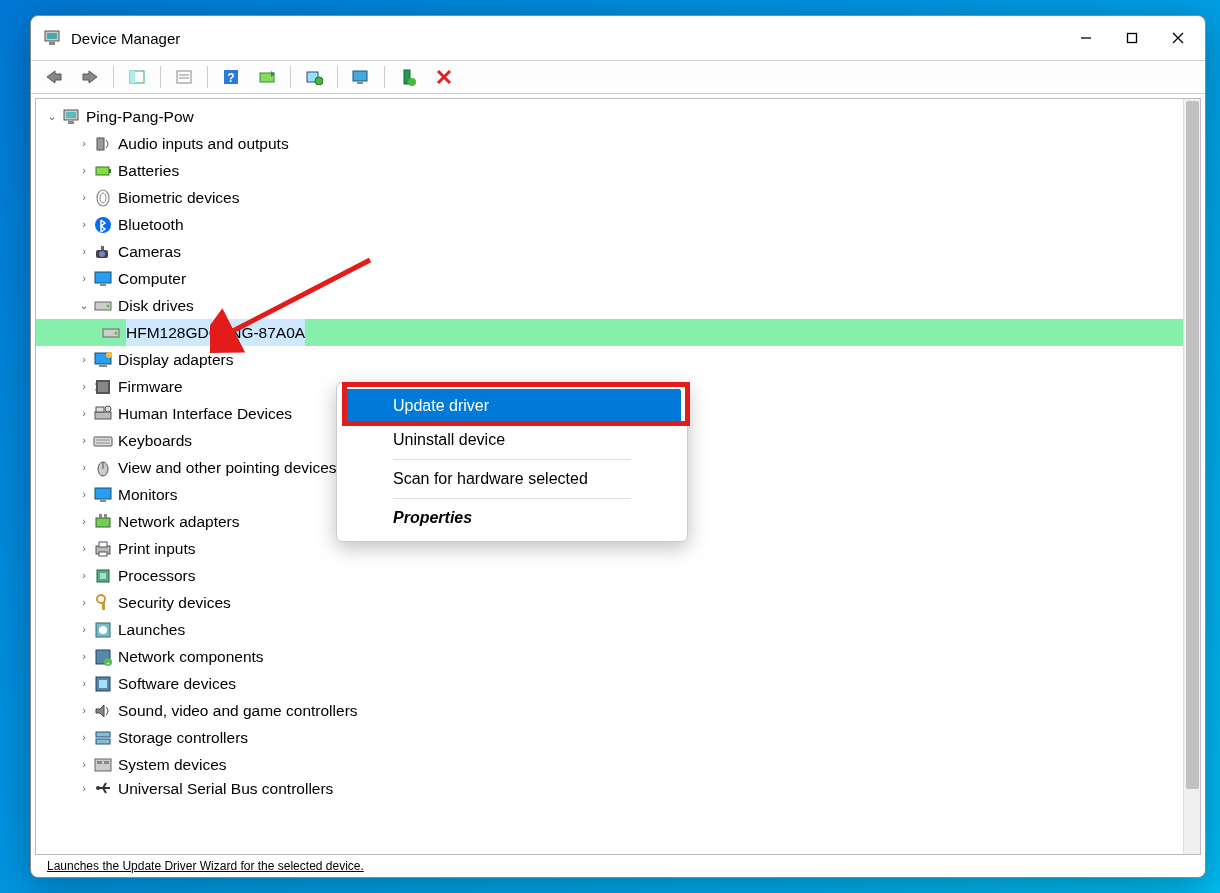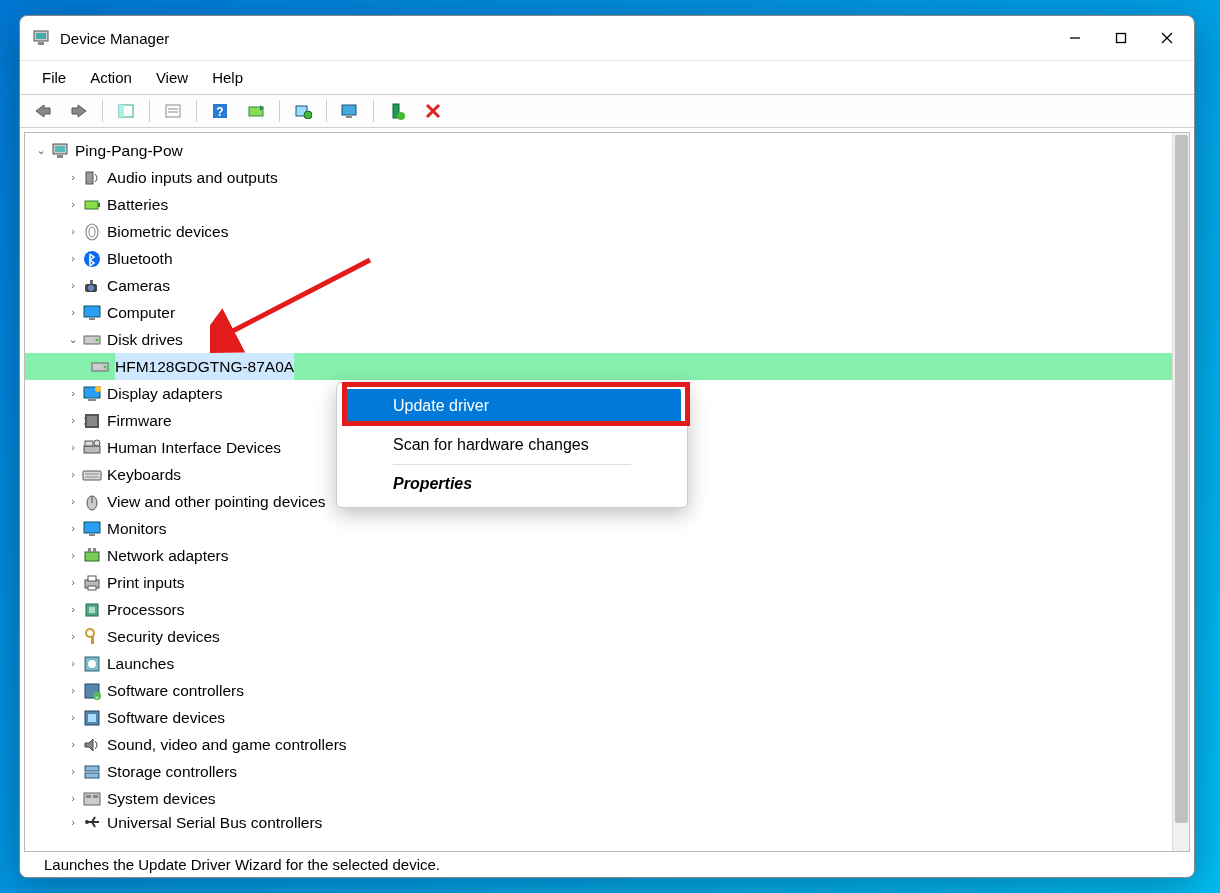--- a/index.html
+++ b/index.html
@@ -9,21 +9,21 @@
     background: linear-gradient(135deg, #0078d4 0%, #00bcf2 100%);
     font-family: "Segoe UI", Tahoma, sans-serif;
     font-size: 14px;
     color: #000;
     position: relative;
     overflow: hidden;
     padding: 20px;
   }
   .window {
     position: absolute;
-    left: 19px;
+    left: 30px;
     top: 15px;
     width: 1176px;
     height: 863px;
     background: #fff;
     border: 1px solid #888;
     border-radius: 8px;
     box-shadow: 0 8px 40px rgba(0,0,0,0.3);
     display: flex;
     flex-direction: column;
   }
@@ -136,22 +136,23 @@
     border-left: 1px solid #ddd;
   }
   .scrollbar .thumb {
     position: absolute;
     left: 2px; top: 2px;
     width: 13px; height: 688px;
     background: #c0c0c0;
     border-radius: 2px;
   }
   .statusbar {
-    padding: 4px 24px;
-    font-size: 15px;
+    padding: 4px 16px;
+    font-size: 12px;
+    text-decoration: underline;
   }
   .context-menu {
     position: absolute;
     left: 336px;
     top: 382px;
     width: 352px;
     background: #fff;
     border: 1px solid #ccc;
     border-radius: 6px;
     box-shadow: 0 6px 20px rgba(0,0,0,0.25);
@@ -219,26 +220,20 @@
         </svg>
     </button>
     <button class="win-btn">
       <svg width="12" height="12">
           <line x1="1" y1="1" x2="11" y2="11" stroke="#000" stroke-width="1.3"></line>
           <line x1="11" y1="1" x2="1" y2="11" stroke="#000" stroke-width="1.3"></line>
         </svg>
     </button>
   </div>
 
-  <div class="menubar">
-    <div class="menu-item">File</div>
-    <div class="menu-item">Action</div>
-    <div class="menu-item">View</div>
-    <div class="menu-item">Help</div>
-  </div>
 
   <div class="toolbar">
     <button class="tb-btn">
       <svg width="20" height="16">
           <polygon points="3,8 11,2 11,5 17,5 17,11 11,11 11,14" fill="#888" stroke="#555"></polygon>
         </svg>
     </button>
     <button class="tb-btn">
       <svg width="20" height="16">
           <polygon points="17,8 9,2 9,5 3,5 3,11 9,11 9,14" fill="#888" stroke="#555"></polygon>
@@ -514,21 +509,21 @@
         </div>
         <div class="tree-row indent-1">
           <span class="expander">›</span>
           <span class="dev-icon">
             <svg width="20" height="20" viewBox="0 0 20 20">
               <rect x="3" y="3" width="14" height="14" fill="#58a" stroke="#246"></rect>
               <circle cx="15" cy="15" r="4" fill="#5b5"></circle>
               <text x="15" y="18" font-size="6" fill="#fff" text-anchor="middle">+</text>
             </svg>
           </span>
-          <span class="label-wrap">Software controllers</span>
+          <span class="label-wrap">Network components</span>
         </div>
         <div class="tree-row indent-1">
           <span class="expander">›</span>
           <span class="dev-icon">
             <svg width="20" height="20" viewBox="0 0 20 20">
               <rect x="3" y="3" width="14" height="14" fill="#58a" stroke="#246"></rect>
               <rect x="6" y="6" width="8" height="8" fill="#adf"></rect>
             </svg>
           </span>
           <span class="label-wrap">Software devices</span>
@@ -581,22 +576,23 @@
       <div class="thumb"></div>
     </div>
   </div>
 
   <div class="statusbar">Launches the Update Driver Wizard for the selected device.</div>
 
 </div>
 
 <div class="context-menu" id="ctx">
     <div class="cm-item highlighted">Update driver</div>
+    <div class="cm-item">Uninstall device</div>
     <div class="cm-sep"></div>
-    <div class="cm-item">Scan for hardware changes</div>
+    <div class="cm-item">Scan for hardware selected</div>
     <div class="cm-sep"></div>
     <div class="cm-item bold">Properties</div>
   </div>
 
 <div class="red-box"></div>
 
 <svg class="arrow" viewBox="0 0 170 100">
   <defs>
     <marker id="ah" markerWidth="10" markerHeight="10" refX="2" refY="5" orient="auto">
       <polygon points="0,0 10,5 0,10" fill="#e31b1b"></polygon>

